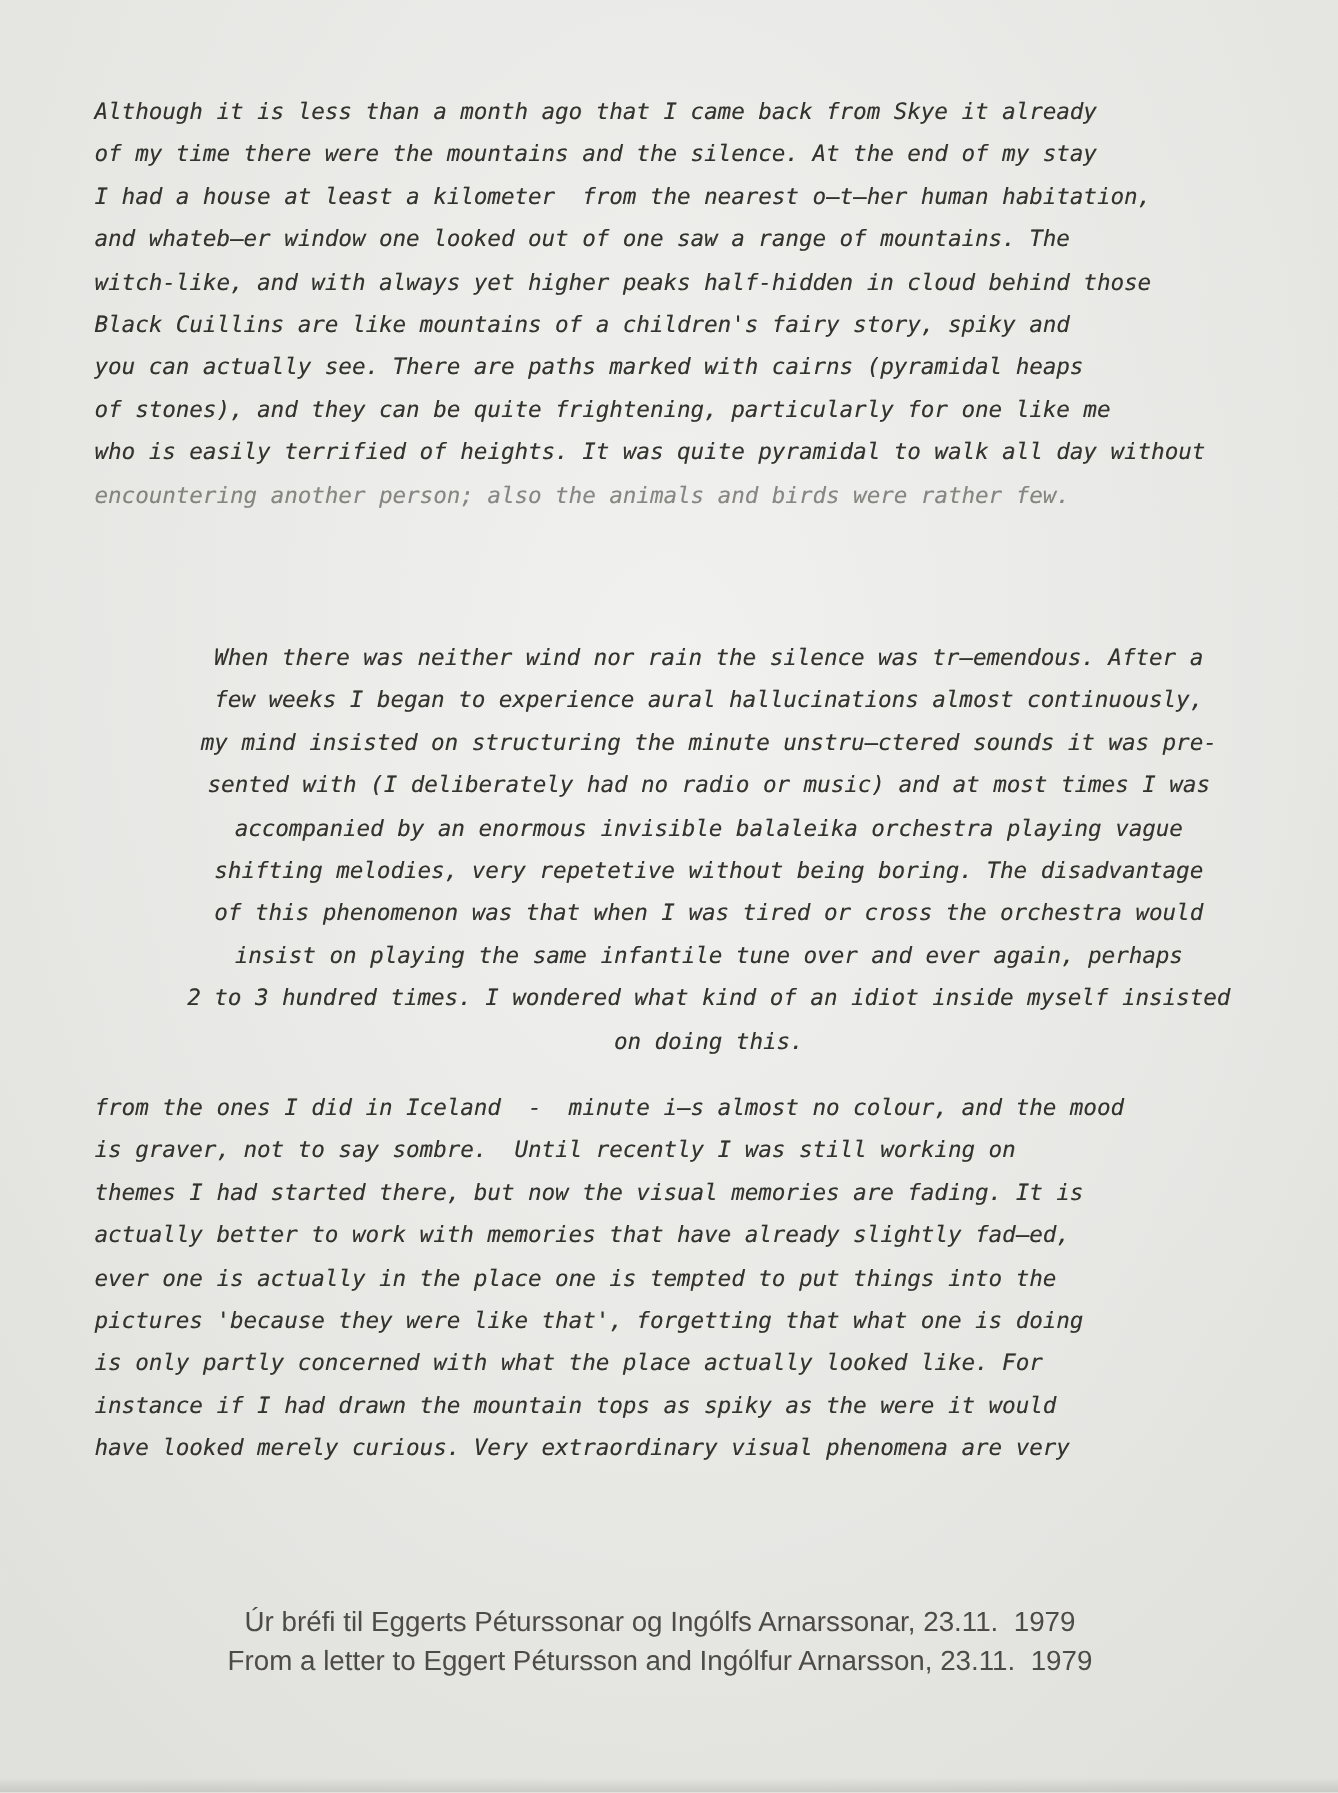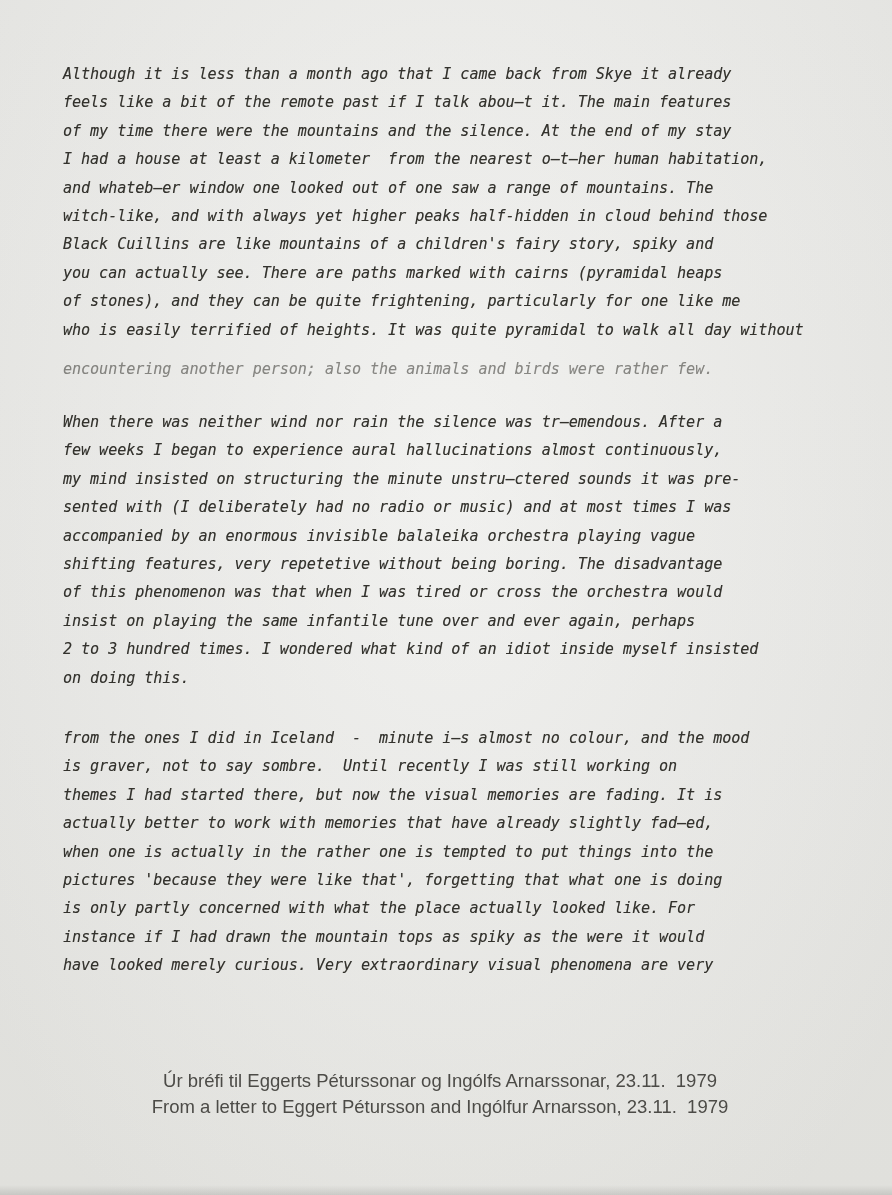--- a/index.html
+++ b/index.html
@@ -32,24 +32,23 @@
     font-style: italic;
     font-size: 15px;
     line-height: 28.4px;
     color: #33322d;
     letter-spacing: 0px;
     text-shadow: 0.2px 0.2px 0 rgba(51,50,45,0.45);
   }
   .line.faded {
     opacity: 0.55;
     filter: blur(0.4px);
-    margin-top: 11px;
   }
   #para-1 { top: 60px; }
-  #para-2 { top: 408px; }
+  #para-2 { top: 424px; text-align: center; }
   #para-3 { top: 724px; }
   .caption {
     position: absolute;
     top: 1068px;
     left: 0;
     right: 0;
     text-align: center;
     transform: translateX(-6px);
   }
   .caption-line {
@@ -68,51 +67,50 @@
     background: linear-gradient(to bottom, rgba(90,90,86,0) 0%, rgba(90,90,86,0.18) 100%);
   }
 </style>
 </head>
 <body>
 
 <div class="page">
 
   <div class="paragraph" id="para-1">
       <div class="line">Although it is less than a month ago that I came back from Skye it already</div>
-      <div class="line">feels like a bit of the remote past if I talk abou̶t it. The main features</div>
       <div class="line">of my time there were the mountains and the silence. At the end of my stay</div>
       <div class="line">I had a house at least a kilometer  from the nearest o̶t̶her human habitation,</div>
       <div class="line">and whateb̶er window one looked out of one saw a range of mountains. The</div>
       <div class="line">witch-like, and with always yet higher peaks half-hidden in cloud behind those</div>
       <div class="line">Black Cuillins are like mountains of a children's fairy story, spiky and</div>
       <div class="line">you can actually see. There are paths marked with cairns (pyramidal heaps</div>
       <div class="line">of stones), and they can be quite frightening, particularly for one like me</div>
       <div class="line">who is easily terrified of heights. It was quite pyramidal to walk all day without</div>
       <div class="line faded">encountering another person; also the animals and birds were rather few.</div>
     </div>
 
   <div class="paragraph" id="para-2">
       <div class="line">When there was neither wind nor rain the silence was tr̶emendous. After a</div>
       <div class="line">few weeks I began to experience aural hallucinations almost continuously,</div>
       <div class="line">my mind insisted on structuring the minute unstru̶ctered sounds it was pre-</div>
       <div class="line">sented with (I deliberately had no radio or music) and at most times I was</div>
       <div class="line">accompanied by an enormous invisible balaleika orchestra playing vague</div>
-      <div class="line">shifting features, very repetetive without being boring. The disadvantage</div>
+      <div class="line">shifting melodies, very repetetive without being boring. The disadvantage</div>
       <div class="line">of this phenomenon was that when I was tired or cross the orchestra would</div>
       <div class="line">insist on playing the same infantile tune over and ever again, perhaps</div>
       <div class="line">2 to 3 hundred times. I wondered what kind of an idiot inside myself insisted</div>
       <div class="line">on doing this.</div>
     </div>
 
   <div class="paragraph" id="para-3">
       <div class="line">from the ones I did in Iceland  -  minute i̶s almost no colour, and the mood</div>
       <div class="line">is graver, not to say sombre.  Until recently I was still working on</div>
       <div class="line">themes I had started there, but now the visual memories are fading. It is</div>
       <div class="line">actually better to work with memories that have already slightly fad̶ed,</div>
-      <div class="line">when one is actually in the rather one is tempted to put things into the</div>
+      <div class="line">ever one is actually in the place one is tempted to put things into the</div>
       <div class="line">pictures 'because they were like that', forgetting that what one is doing</div>
       <div class="line">is only partly concerned with what the place actually looked like. For</div>
       <div class="line">instance if I had drawn the mountain tops as spiky as the were it would</div>
       <div class="line">have looked merely curious. Very extraordinary visual phenomena are very</div>
     </div>
 
   <div class="caption">
     <div class="caption-line">Úr bréfi til Eggerts Péturssonar og Ingólfs Arnarssonar, 23.11.  1979</div>
     <div class="caption-line">From a letter to Eggert Pétursson and Ingólfur Arnarsson, 23.11.  1979</div>
   </div>

